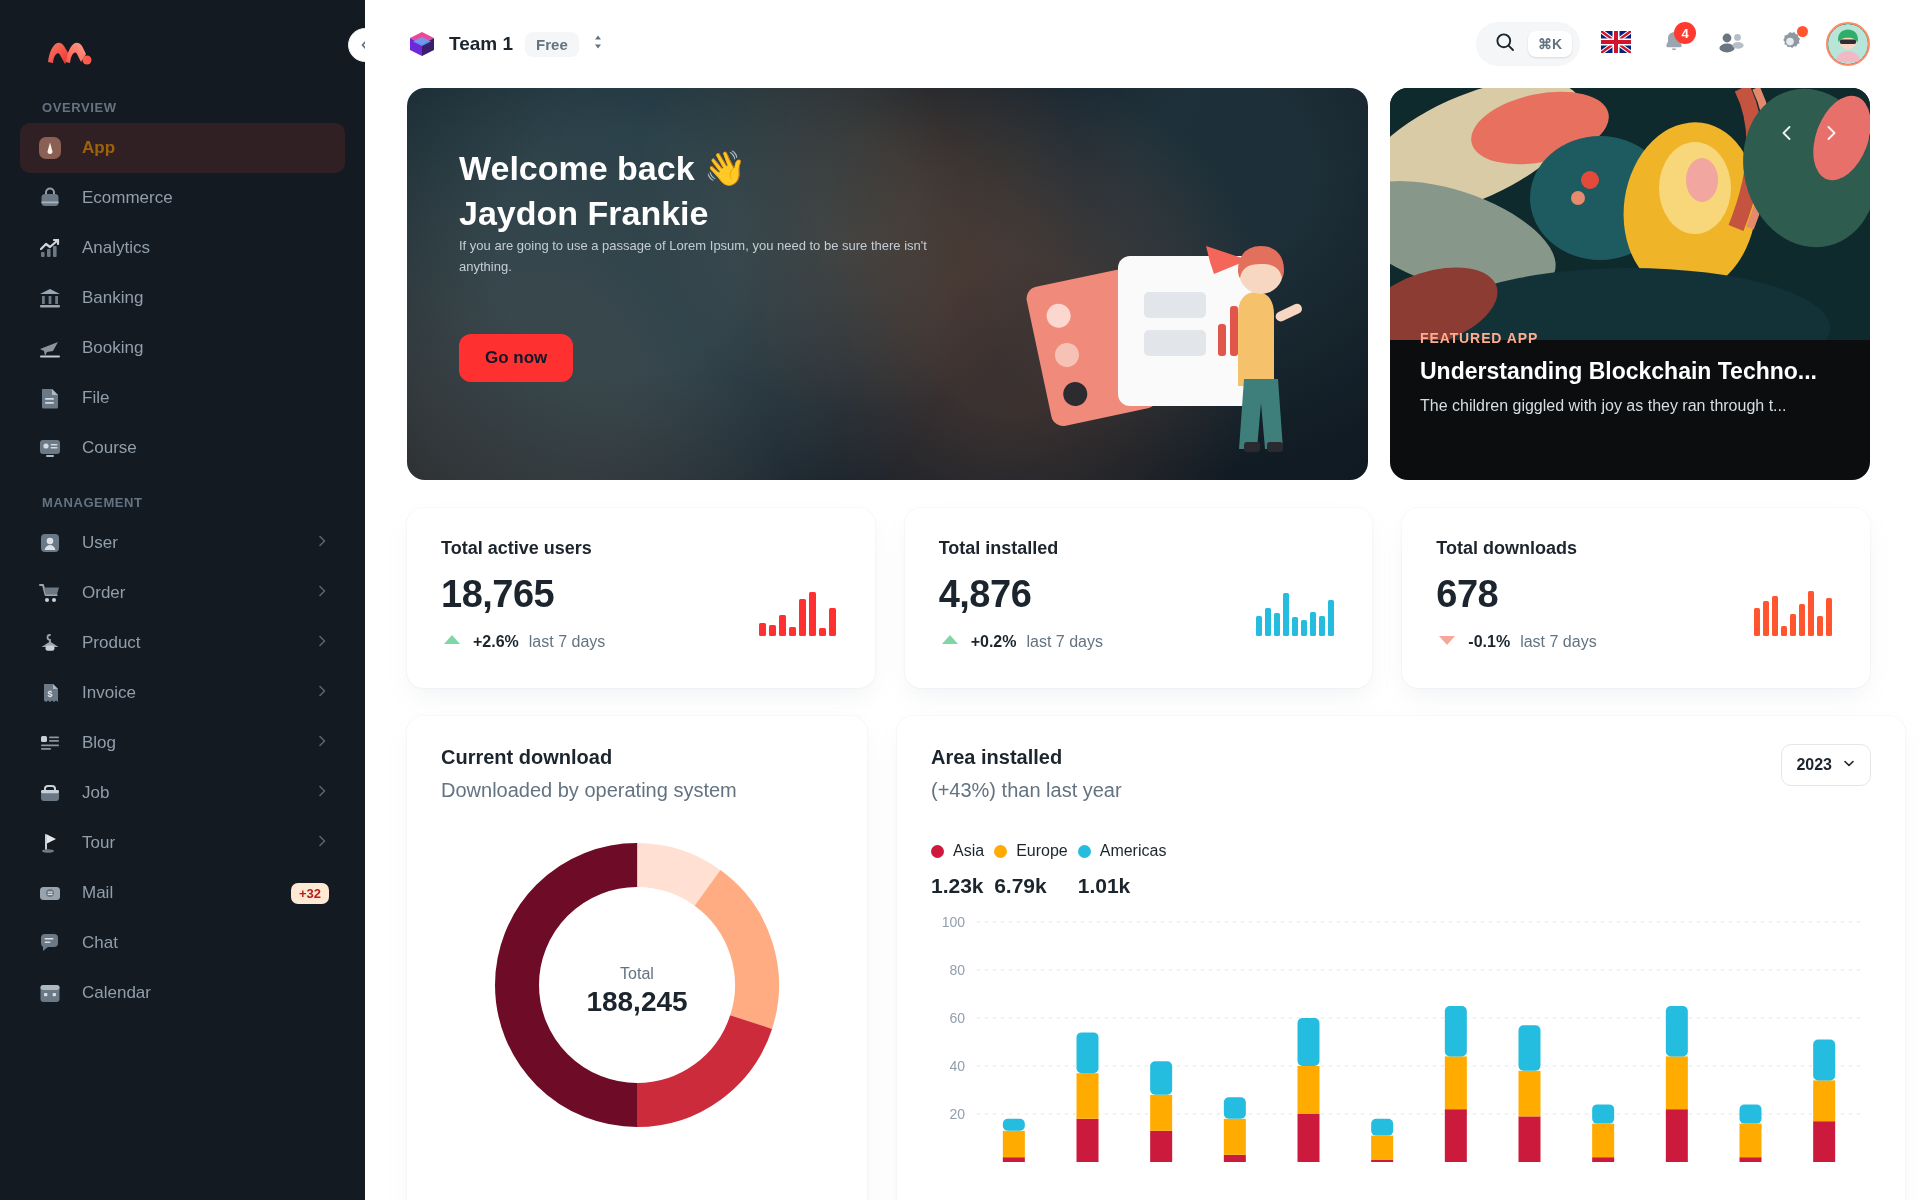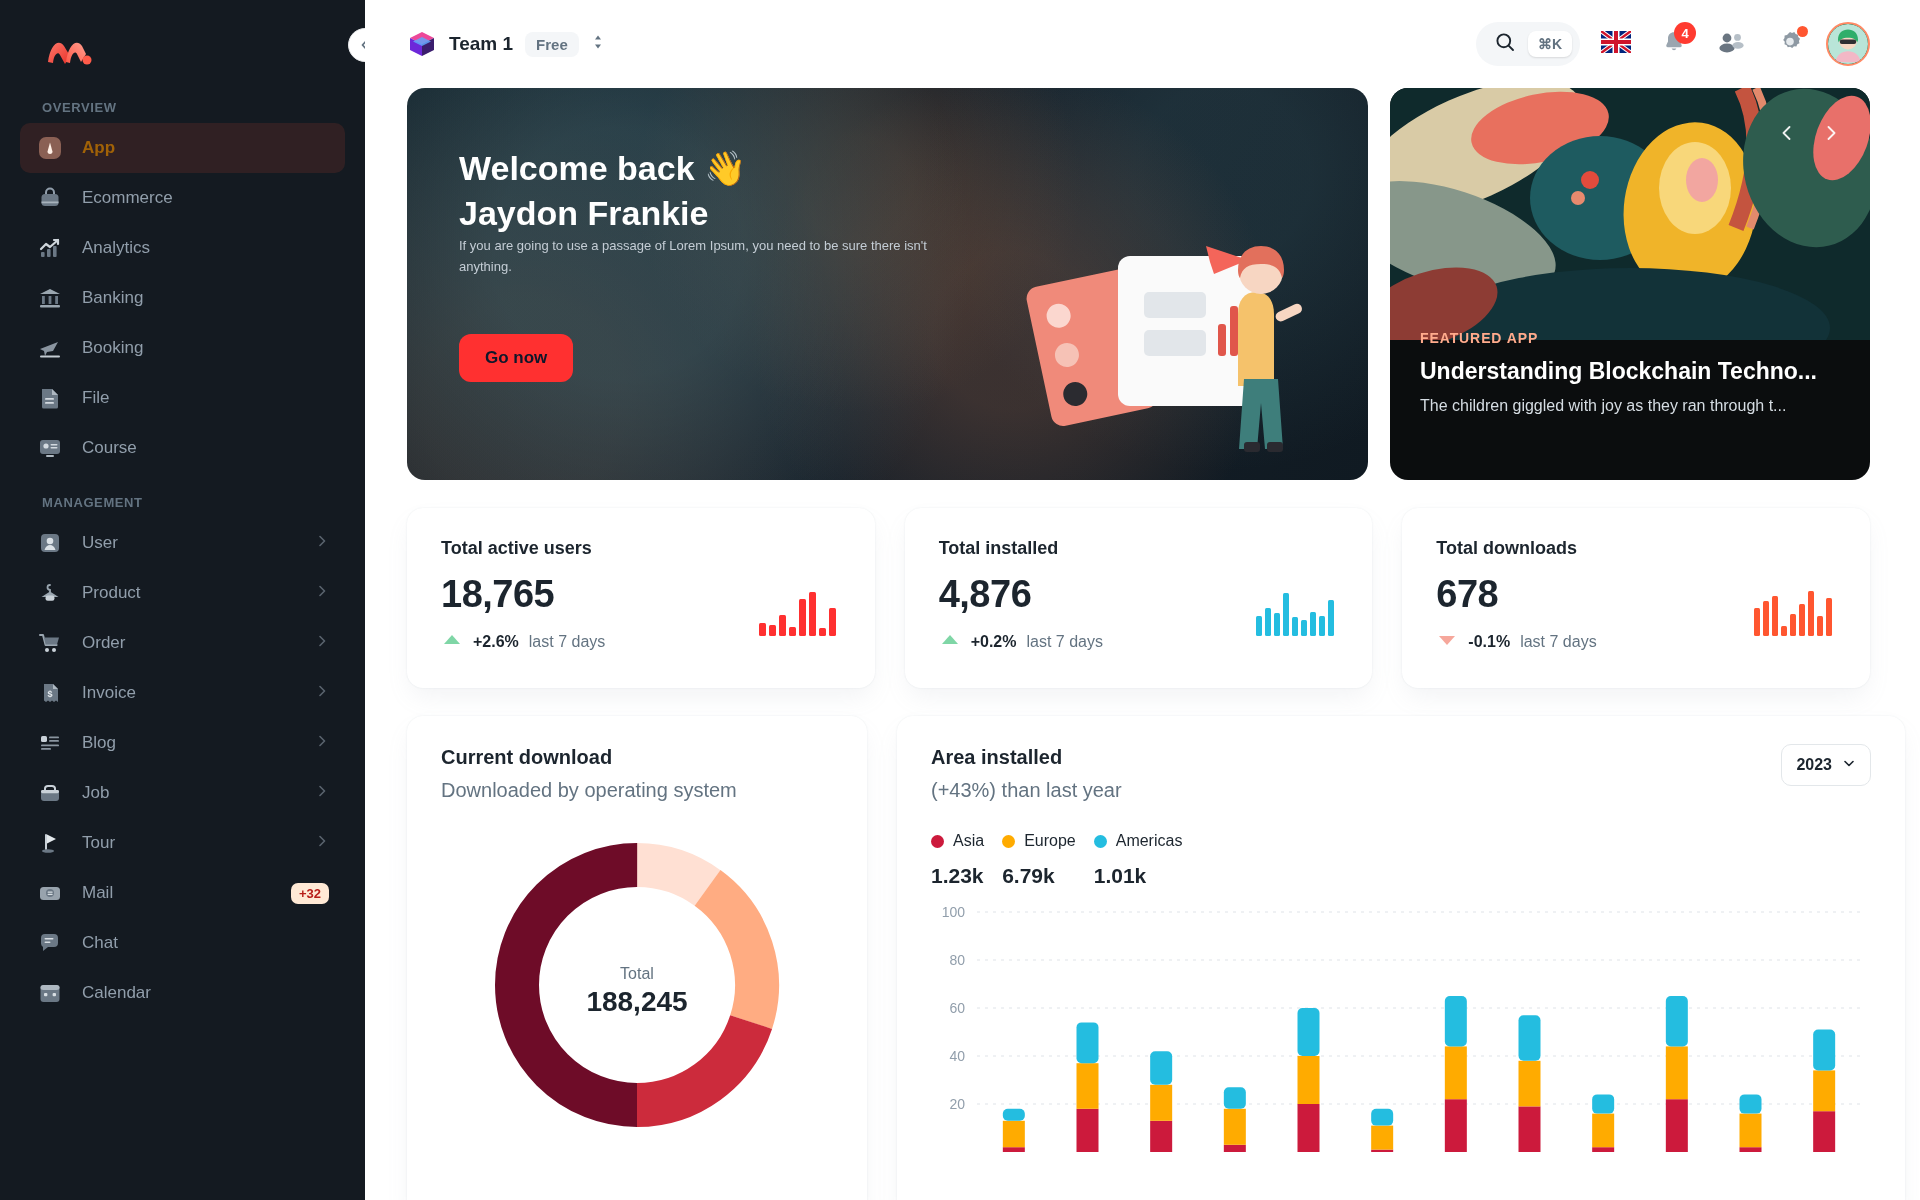--- a/index.html
+++ b/index.html
@@ -153,21 +153,21 @@
   .panel-download { width: 460px; min-width: 460px; height: 500px; }
   .panel-area { flex: 1; height: 500px; position: relative; }
   .panel-title { font-size: 20px; font-weight: 700; }
   .panel-sub { font-size: 20px; color: #637381; margin-top: 10px; }
   .year-select {
     position: absolute; right: 34px; top: 28px;
     display: flex; align-items: center; gap: 10px;
     border: 1px solid #E3E7EA; border-radius: 10px;
     height: 42px; padding: 0 14px; font-size: 16px; font-weight: 600; cursor: pointer;
   }
-  .legend-row { display: flex; gap: 18px; margin-top: 30px; }
+  .legend-row { display: flex; gap: 10px; margin-top: 40px; }
   .legend-col { }
   .legend-item { display: flex; align-items: center; gap: 9px; font-size: 16px; }
   .legend-dot { width: 13px; height: 13px; border-radius: 50%; }
   .legend-val { font-size: 21px; font-weight: 600; margin-top: 14px; }
   .donut-wrap { display: flex; align-items: center; justify-content: center; margin-top: 28px; }
   .donut-center-label { font-size: 16px; fill: #637381; }
   .donut-center-value { font-size: 28px; font-weight: 700; fill: #1C252E; }
 </style>
 </head>
 <body>
@@ -297,43 +297,43 @@
       <span class="chev">
         <svg width="14" height="14" viewBox="0 0 14 14">
             <path d="M5 2.5L9.5 7L5 11.5" stroke="#919EAB" stroke-width="1.6" fill="none" stroke-linecap="round" stroke-linejoin="round"></path>
           </svg>
       </span>
     </div>
 
     <div class="nav-item">
       <span class="ico">
         <svg width="26" height="26" viewBox="0 0 26 26">
-            <path d="M13 5a2.5 2.5 0 00-2.5 2.5c0 1.3 1 2.2 2.5 2.5v2" stroke="#9AA6B0" stroke-width="1.8" fill="none" stroke-linecap="round"></path>
-            <path d="M13 11.5L4.5 17h17z" fill="#9AA6B0"></path>
-            <rect x="8.5" y="15.5" width="9" height="5.2" rx="2.2" fill="#C9D1D8"></rect>
-          </svg>
-      </span>
-      <span class="nav-label">Product</span>
-      <span class="chev">
-        <svg width="14" height="14" viewBox="0 0 14 14">
-            <path d="M5 2.5L9.5 7L5 11.5" stroke="#919EAB" stroke-width="1.6" fill="none" stroke-linecap="round" stroke-linejoin="round"></path>
-          </svg>
-      </span>
-    </div>
-
-    <div class="nav-item">
-      <span class="ico">
-        <svg width="26" height="26" viewBox="0 0 26 26">
             <path d="M3 5h3l2.6 10h11" stroke="#9AA6B0" stroke-width="2" fill="none" stroke-linecap="round" stroke-linejoin="round"></path>
             <path d="M7 7.5h15l-2 7H8.6z" fill="#6B7885"></path>
             <circle cx="10" cy="20" r="2" fill="#C9D1D8"></circle>
             <circle cx="17" cy="20" r="2" fill="#C9D1D8"></circle>
           </svg>
       </span>
       <span class="nav-label">Order</span>
+      <span class="chev">
+        <svg width="14" height="14" viewBox="0 0 14 14">
+            <path d="M5 2.5L9.5 7L5 11.5" stroke="#919EAB" stroke-width="1.6" fill="none" stroke-linecap="round" stroke-linejoin="round"></path>
+          </svg>
+      </span>
+    </div>
+
+    <div class="nav-item">
+      <span class="ico">
+        <svg width="26" height="26" viewBox="0 0 26 26">
+            <path d="M13 5a2.5 2.5 0 00-2.5 2.5c0 1.3 1 2.2 2.5 2.5v2" stroke="#9AA6B0" stroke-width="1.8" fill="none" stroke-linecap="round"></path>
+            <path d="M13 11.5L4.5 17h17z" fill="#9AA6B0"></path>
+            <rect x="8.5" y="15.5" width="9" height="5.2" rx="2.2" fill="#C9D1D8"></rect>
+          </svg>
+      </span>
+      <span class="nav-label">Product</span>
       <span class="chev">
         <svg width="14" height="14" viewBox="0 0 14 14">
             <path d="M5 2.5L9.5 7L5 11.5" stroke="#919EAB" stroke-width="1.6" fill="none" stroke-linecap="round" stroke-linejoin="round"></path>
           </svg>
       </span>
     </div>
 
     <div class="nav-item">
       <span class="ico">
         <svg width="26" height="26" viewBox="0 0 26 26">

